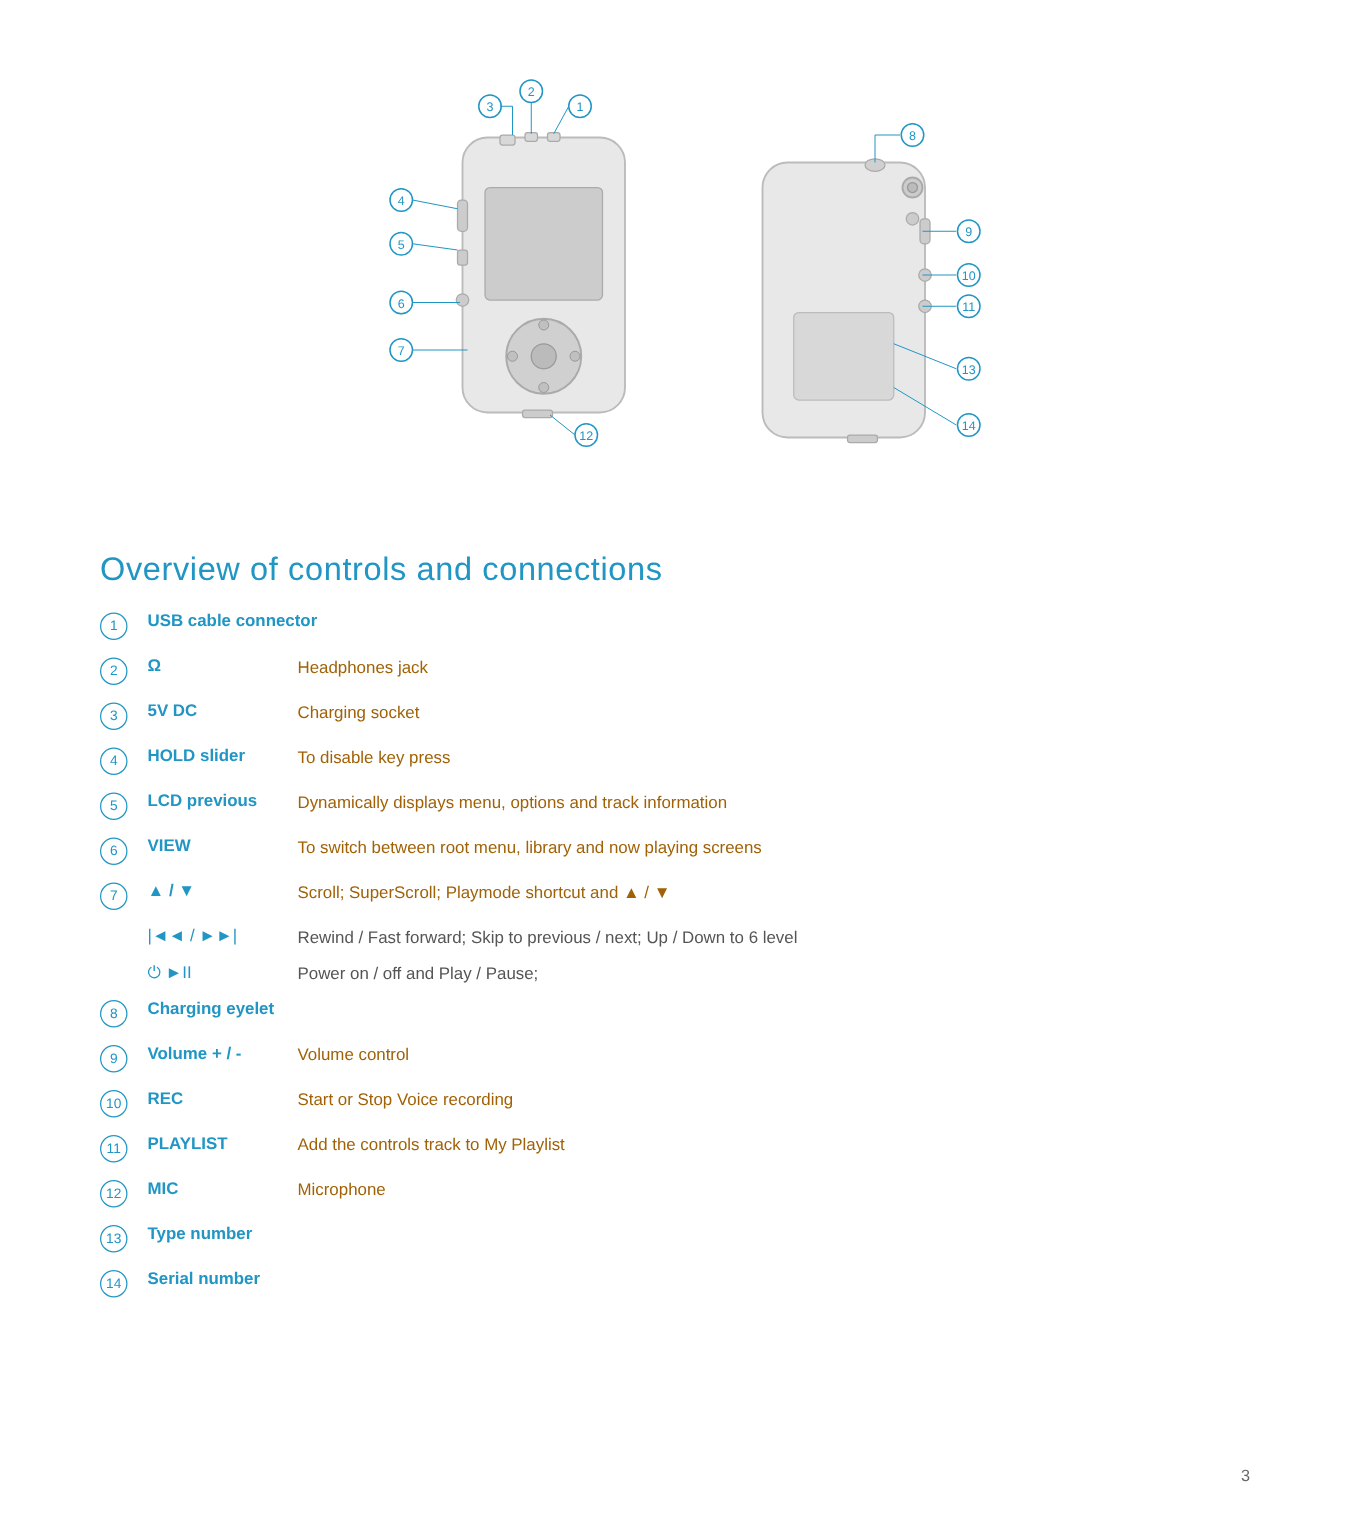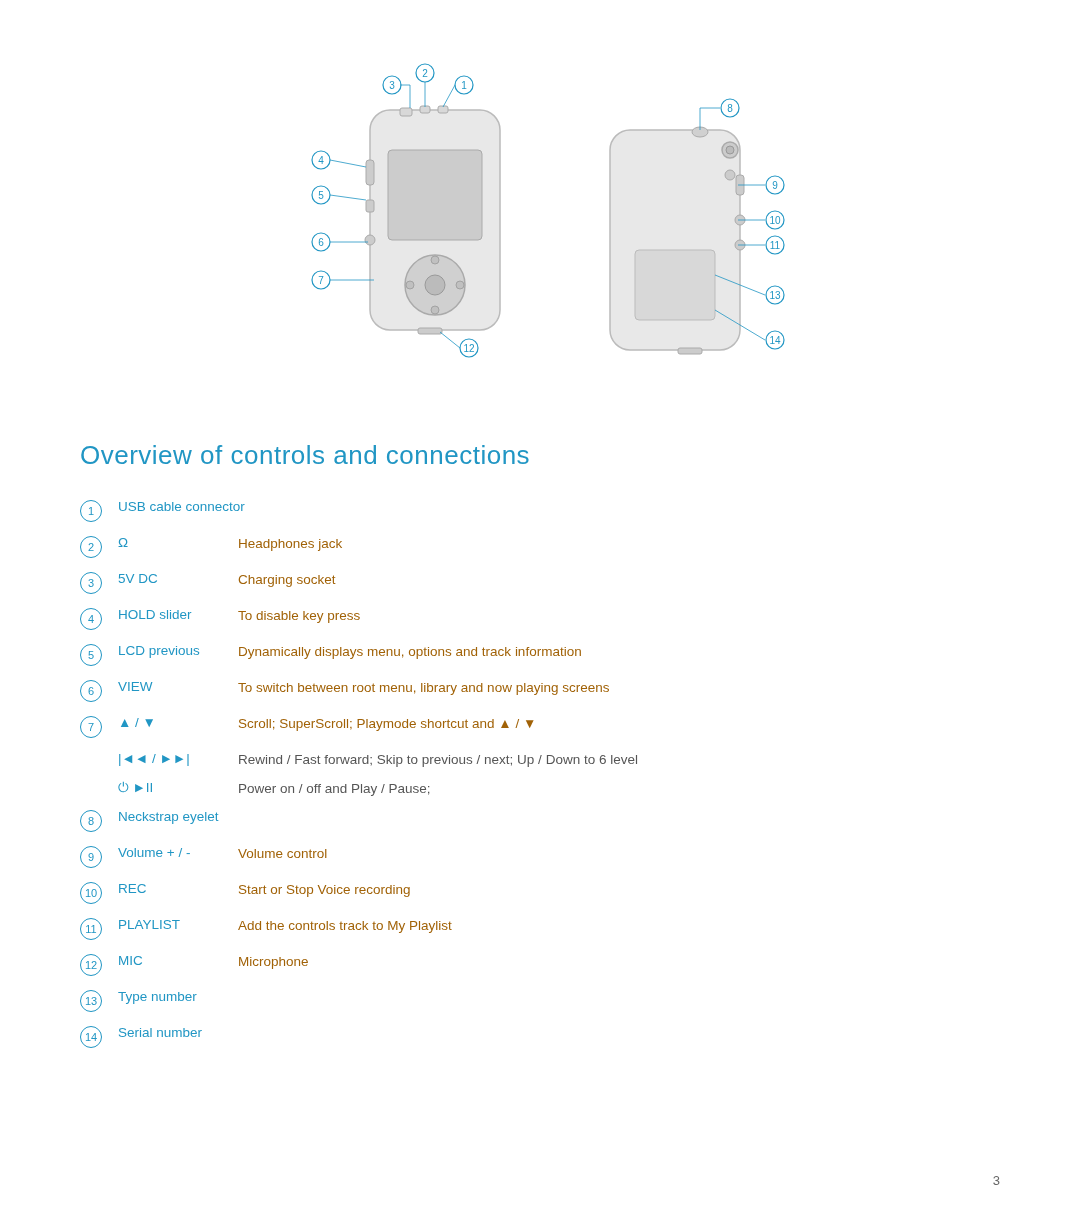--- a/index.html
+++ b/index.html
@@ -23,21 +23,21 @@
 
     
     .overview-section {
       padding: 20px 80px 60px 80px;
     }
 
     .overview-title {
       font-size: 26px;
       color: #2196C4;
       font-weight: normal;
-      margin-bottom: 28px;
+      margin-bottom: 18px;
       letter-spacing: 0.5px;
     }
 
     .controls-list {
       list-style: none;
       width: 100%;
     }
 
     .control-item {
       display: flex;
@@ -59,20 +59,21 @@
       min-width: 22px;
       margin-right: 16px;
       margin-top: 1px;
     }
 
     .control-label {
       color: #2196C4;
       font-size: 13.5px;
       min-width: 120px;
       flex-shrink: 0;
+      font-weight: bold;
     }
 
     .control-description {
       color: #a16207;
       font-size: 13.5px;
       line-height: 1.4;
     }
 
     .indent-item {
       display: flex;
@@ -266,21 +267,21 @@
       <span class="indent-description">Rewind / Fast forward; Skip to previous / next; Up / Down to 6 level</span>
     </li>
 
     <li class="indent-item">
       <span class="indent-label">⏻ ►II</span>
       <span class="indent-description">Power on / off and Play / Pause;</span>
     </li>
 
     <li class="control-item">
       <span class="control-number">8</span>
-      <span class="control-label">Neckstrap eyelet</span>
+      <span class="control-label">Charging eyelet</span>
       <span class="control-description"></span>
     </li>
 
     <li class="control-item">
       <span class="control-number">9</span>
       <span class="control-label">Volume + / -</span>
       <span class="control-description">Volume control</span>
     </li>
 
     <li class="control-item">

